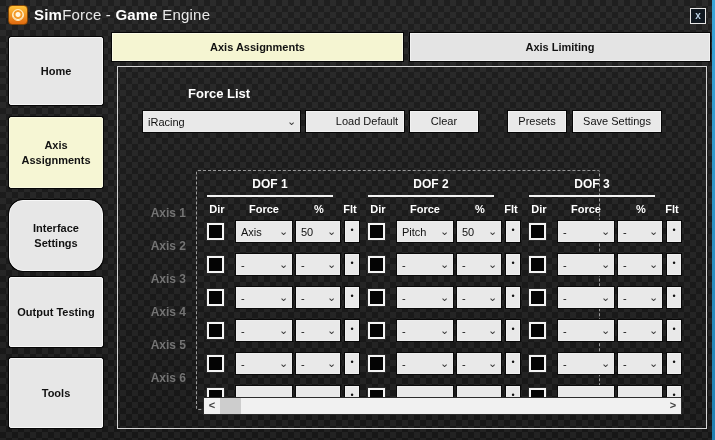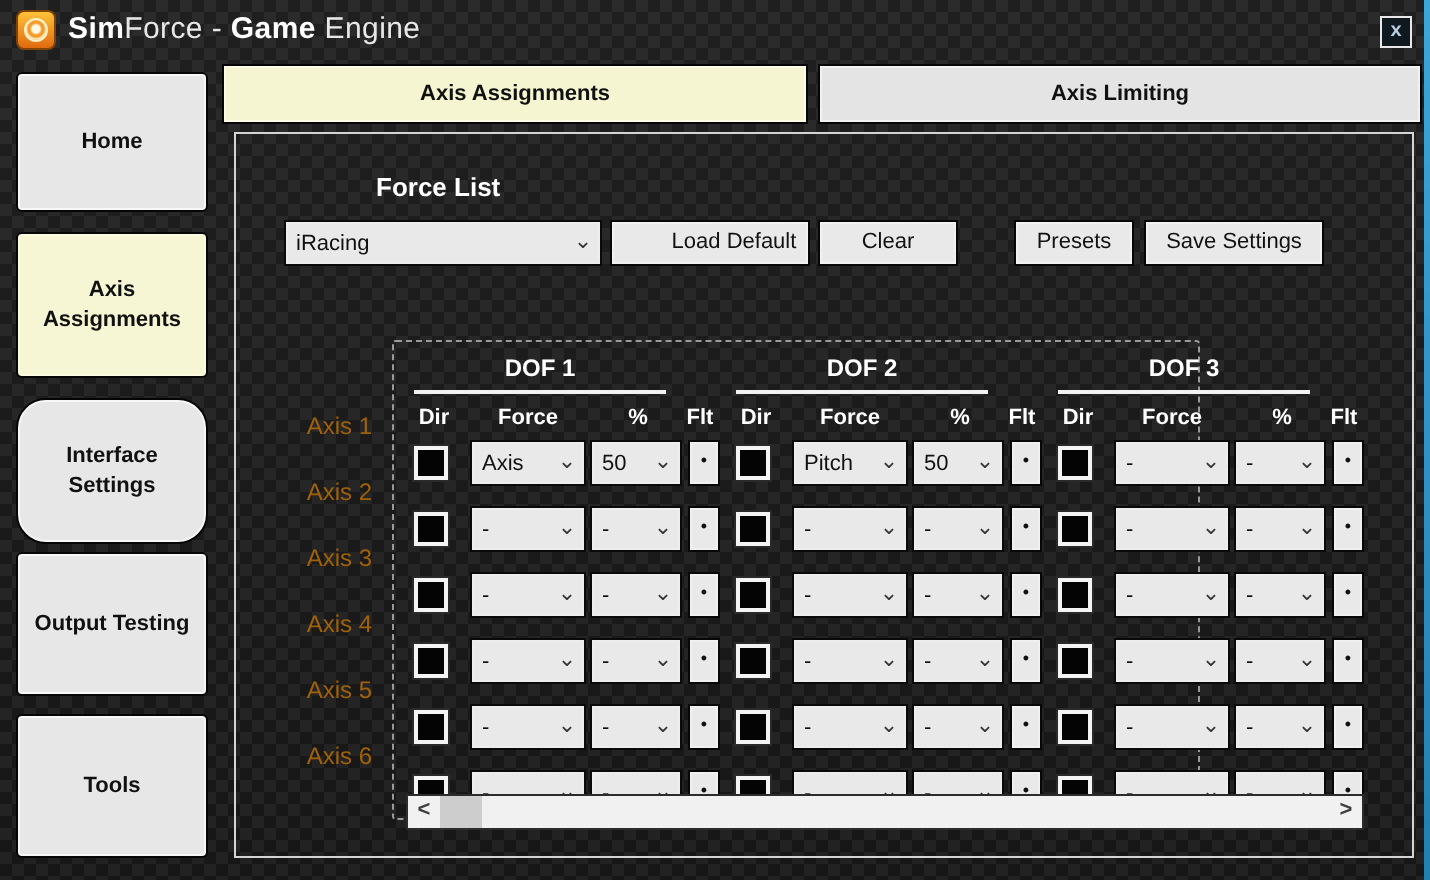--- a/index.html
+++ b/index.html
@@ -113,21 +113,21 @@
   .combo.in-cell { top:0; }
   .force-combo { left:29px; width:56px; }
   .pct-combo   { left:89px; width:44px; }
   .flt-btn {
     position:absolute; left:138px; top:0; width:14px; height:21px;
     background:#e9e9e9; border:1px solid #f0f0f0; box-shadow:0 0 0 1px #070707;
     text-align:center; color:#111; font-size:9px; line-height:17px; cursor:default;
   }
   .axis-label {
     position:absolute; left:8px; width:60px; height:21px;
-    text-align:right; color:#a16207; font-weight:normal; font-size:12px; line-height:21px;
+    text-align:right; color:#737373; font-weight:bold; font-size:12px; line-height:21px;
   }
 
   
   .hscroll {
     position:absolute; left:86px; top:331px; width:477px; height:16px;
     background:#f1f1f1; box-shadow:0 0 0 1px #2c2c2c;
   }
   .hscroll .arrow {
     position:absolute; top:0; width:16px; height:16px; text-align:center;
     color:#404040; font-size:11px; font-weight:bold; line-height:15px; cursor:default;

